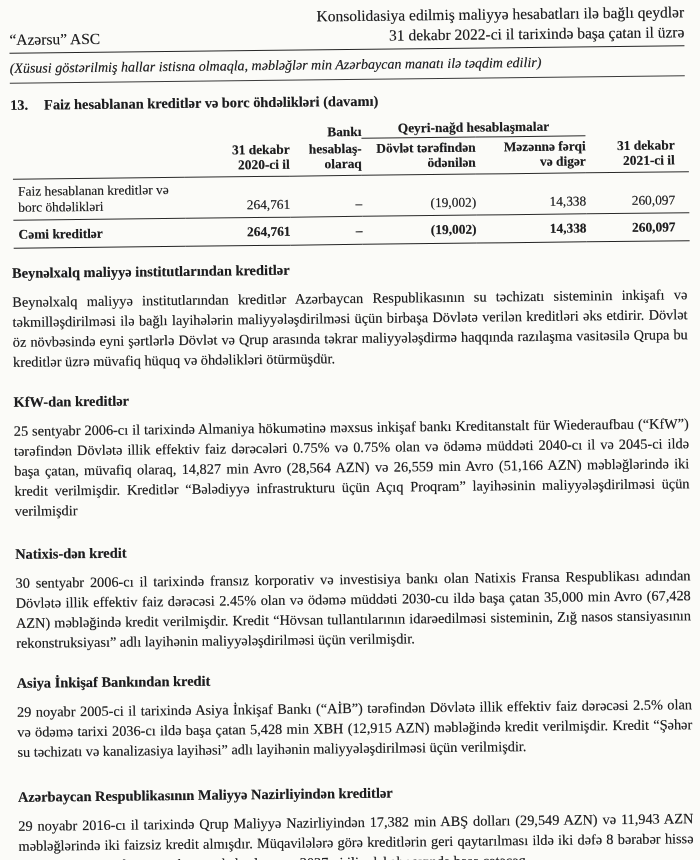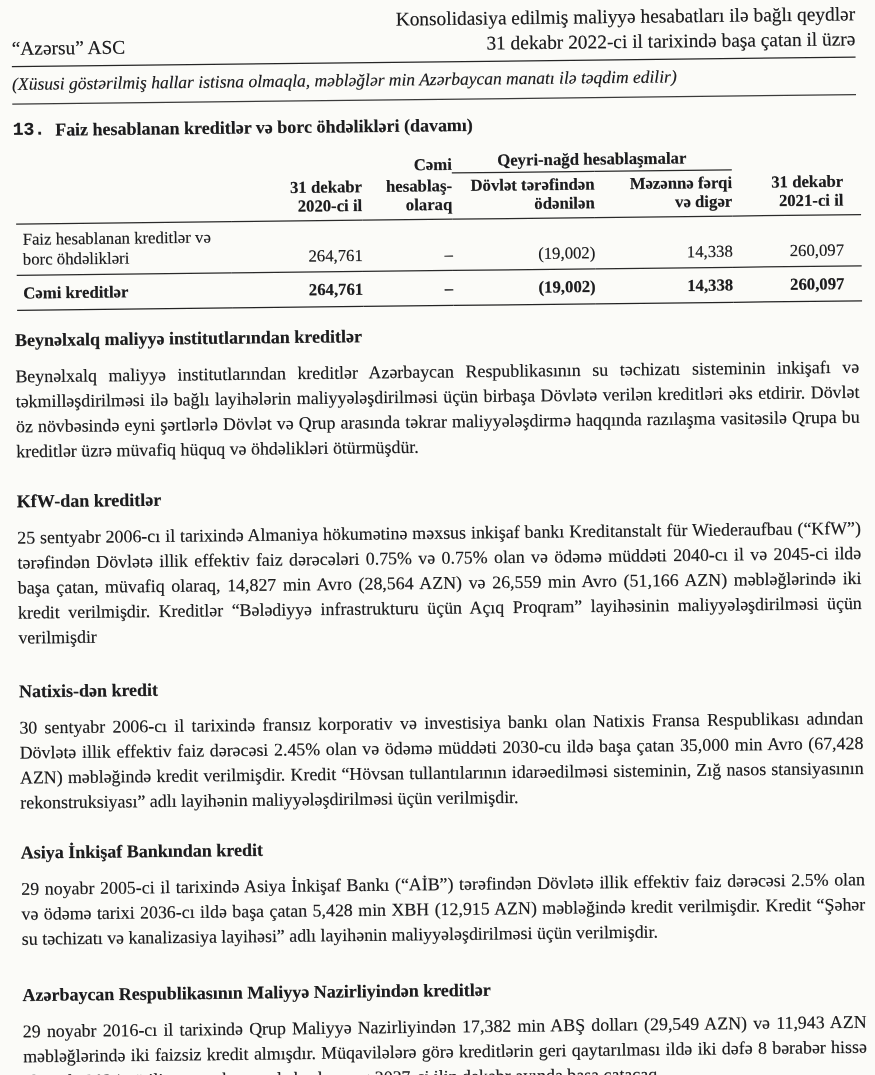--- a/index.html
+++ b/index.html
@@ -28,21 +28,21 @@
   .title-block { text-align: right; font-size: 15.5px; line-height: 20px; }
   .disclaimer {
     margin-top: 7px;
     font-style: italic;
     font-size: 14px;
     padding-bottom: 6px;
     border-bottom: 1.3px solid #3a3a3a;
   }
   
   .section-heading { margin-top: 13px; font-weight: bold; font-size: 14.4px; display: flex; }
-  .sec-num { width: 34px; flex: 0 0 34px; font-family: Liberation Mono, monospace; }
+  .sec-num { width: 34px; flex: 0 0 34px; }
   
   .fin-table {
     border-collapse: collapse;
     table-layout: fixed;
     width: 676px;
     margin: 9px 0 0 2px;
     font-size: 13.4px;
   }
   .fin-table td { padding: 0; }
   .fin-table .num { text-align: right; }
@@ -110,21 +110,21 @@
         <col style="width:105px">
         <col style="width:72px">
       <col style="width:114px">
         <col style="width:110px">
         <col style="width:103px">
     </colgroup>
     <thead>
       <tr class="group-row">
         <td></td>
         <td></td>
-        <td class="num">Cəmi</td>
+        <td class="num">Bankı</td>
         <td colspan="2" class="group-cell">Qeyri-nağd hesablaşmalar</td>
         <td></td>
       </tr>
       <tr class="head-row">
         <td></td>
         <td class="num">
           <div>31 dekabr</div>
           <div>2020-ci il</div>
         </td>
         <td class="num">

